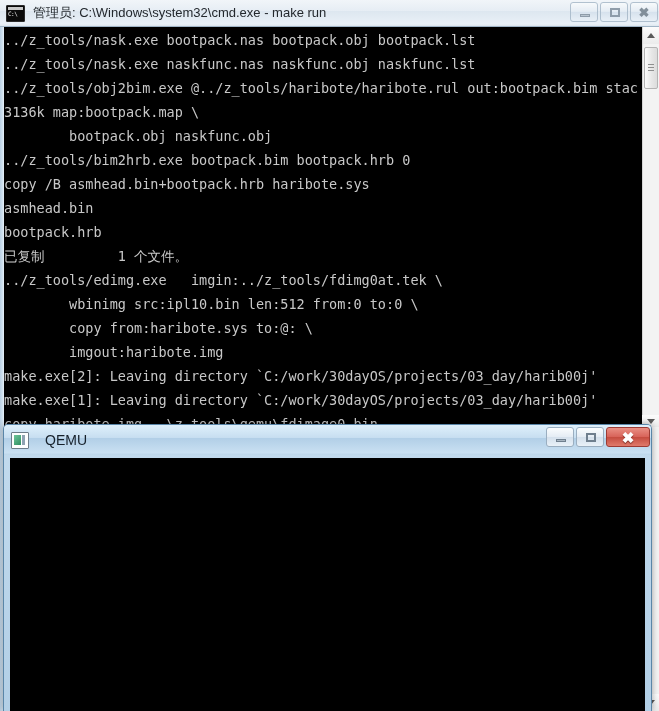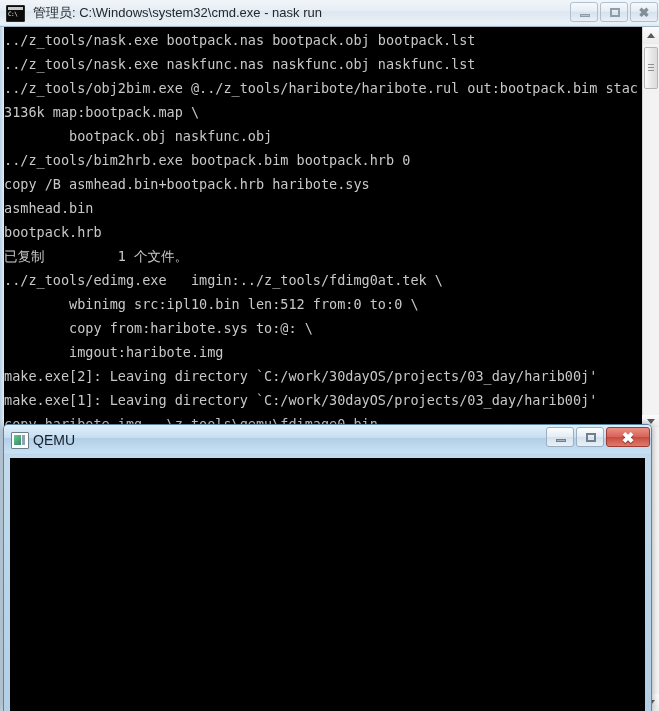--- a/index.html
+++ b/index.html
@@ -231,21 +231,21 @@
     background: linear-gradient(135deg, #6fc59a, #2f8f62);
   }
   #qemu-icon::after {
     content: "";
     position: absolute;
     left: 10px; top: 2px;
     width: 3px; height: 10px;
     background: #8fa2b2;
   }
   #qemu-title-text {
-    margin-left: 4px;
+    margin-left: 16px;
     font-family: "Liberation Sans", sans-serif;
     font-size: 14px;
     color: #16202a;
     white-space: nowrap;
   }
   #qemu-screen {
     position: absolute;
     left: 6px; top: 33px;
     width: 635px; height: 254px;
     background: #000000;
@@ -268,21 +268,21 @@
     border-top: 5px solid #5a5a5a;
   }
 </style>
 </head>
 <body>
 
 <div id="cmd-window">
 
   <div id="cmd-titlebar">
     <div class="tb-icon"></div>
-    <div id="cmd-title-text">管理员: C:\Windows\system32\cmd.exe - nask  run</div>
+    <div id="cmd-title-text">管理员: C:\Windows\system32\cmd.exe - make  run</div>
     <div class="winbtns">
       <div class="winbtn inactive">
           <span class="g-min"></span>
         </div>
       <div class="winbtn inactive">
           <span class="g-max"></span>
         </div>
       <div class="winbtn inactive">
           <span class="g-close">✖</span>
         </div>

